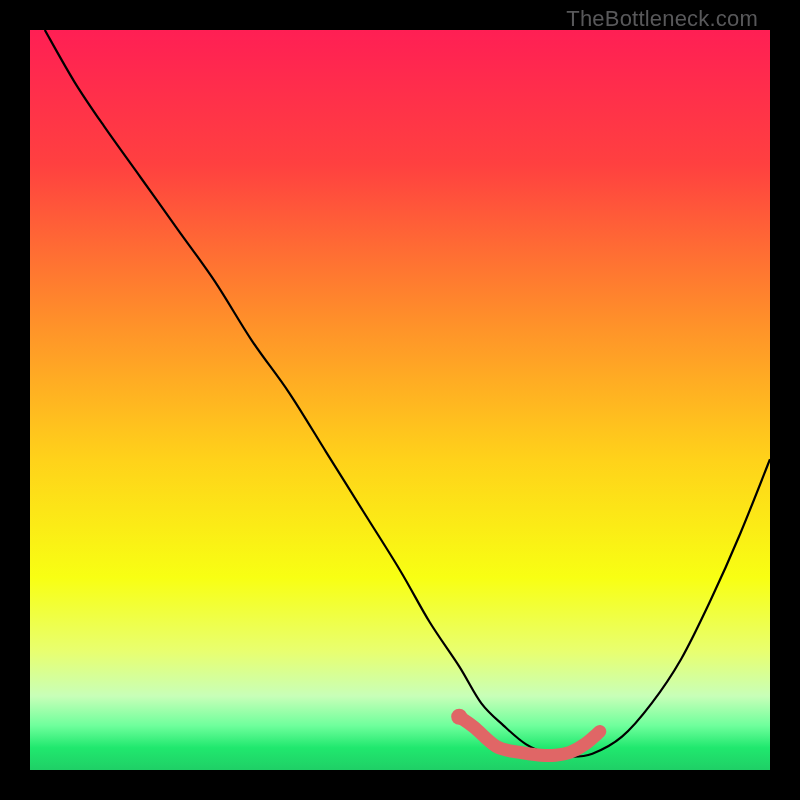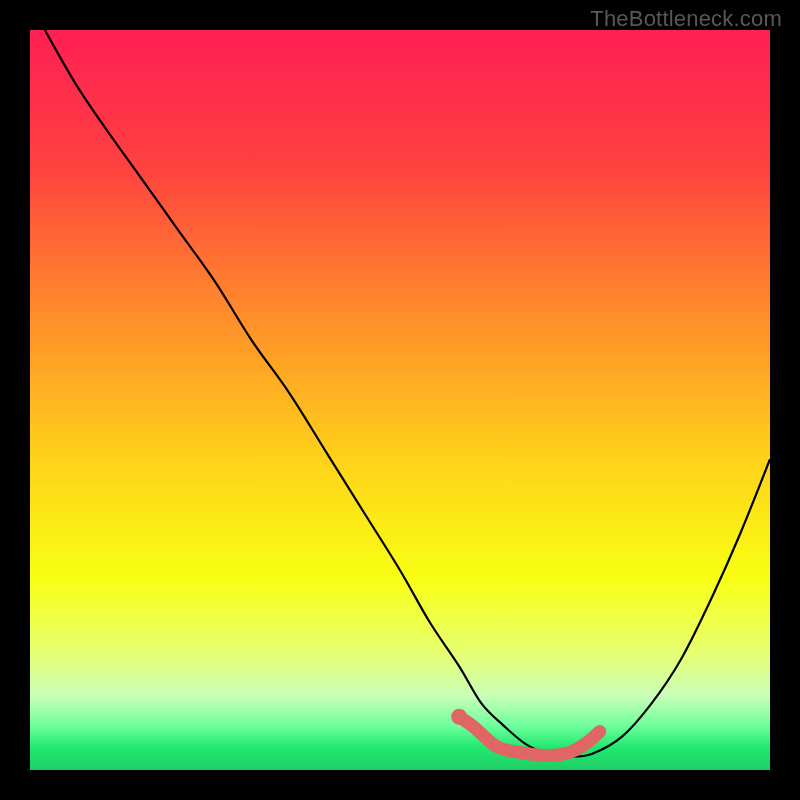--- a/index.html
+++ b/index.html
@@ -18,21 +18,21 @@
   .plot-area {
     position: absolute;
     left: 30px;
     top: 30px;
     width: 740px;
     height: 740px;
   }
   .attribution {
     position: absolute;
     top: 6px;
-    right: 18px;
+    right: 42px;
     font: 22px Arial, Helvetica, sans-serif;
     color: #58585a;
     letter-spacing: 0.2px;
   }
   svg { display: block; }
 </style>
 </head>
 <body>
 
 <div class="frame">

